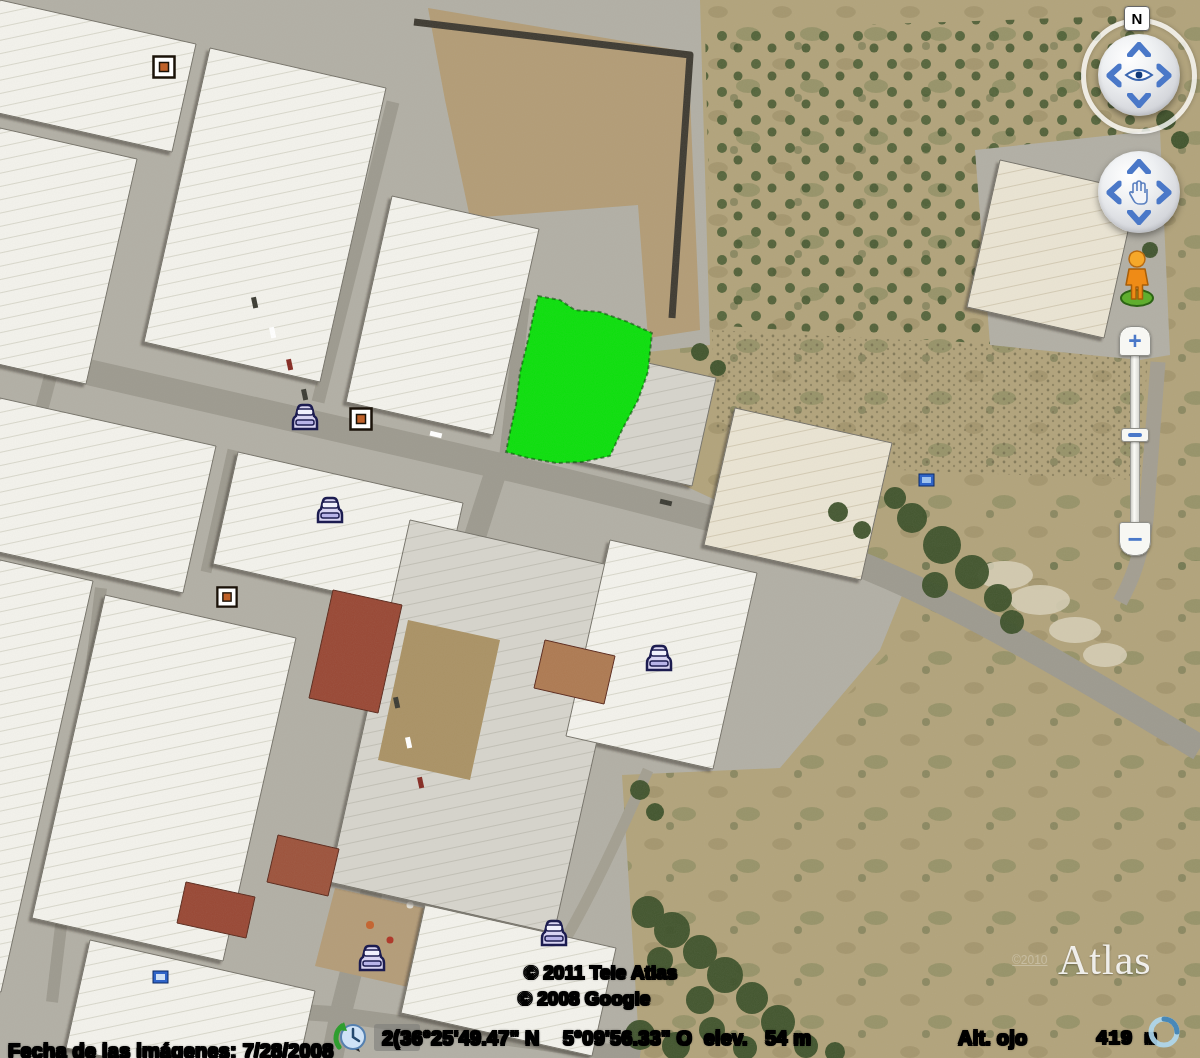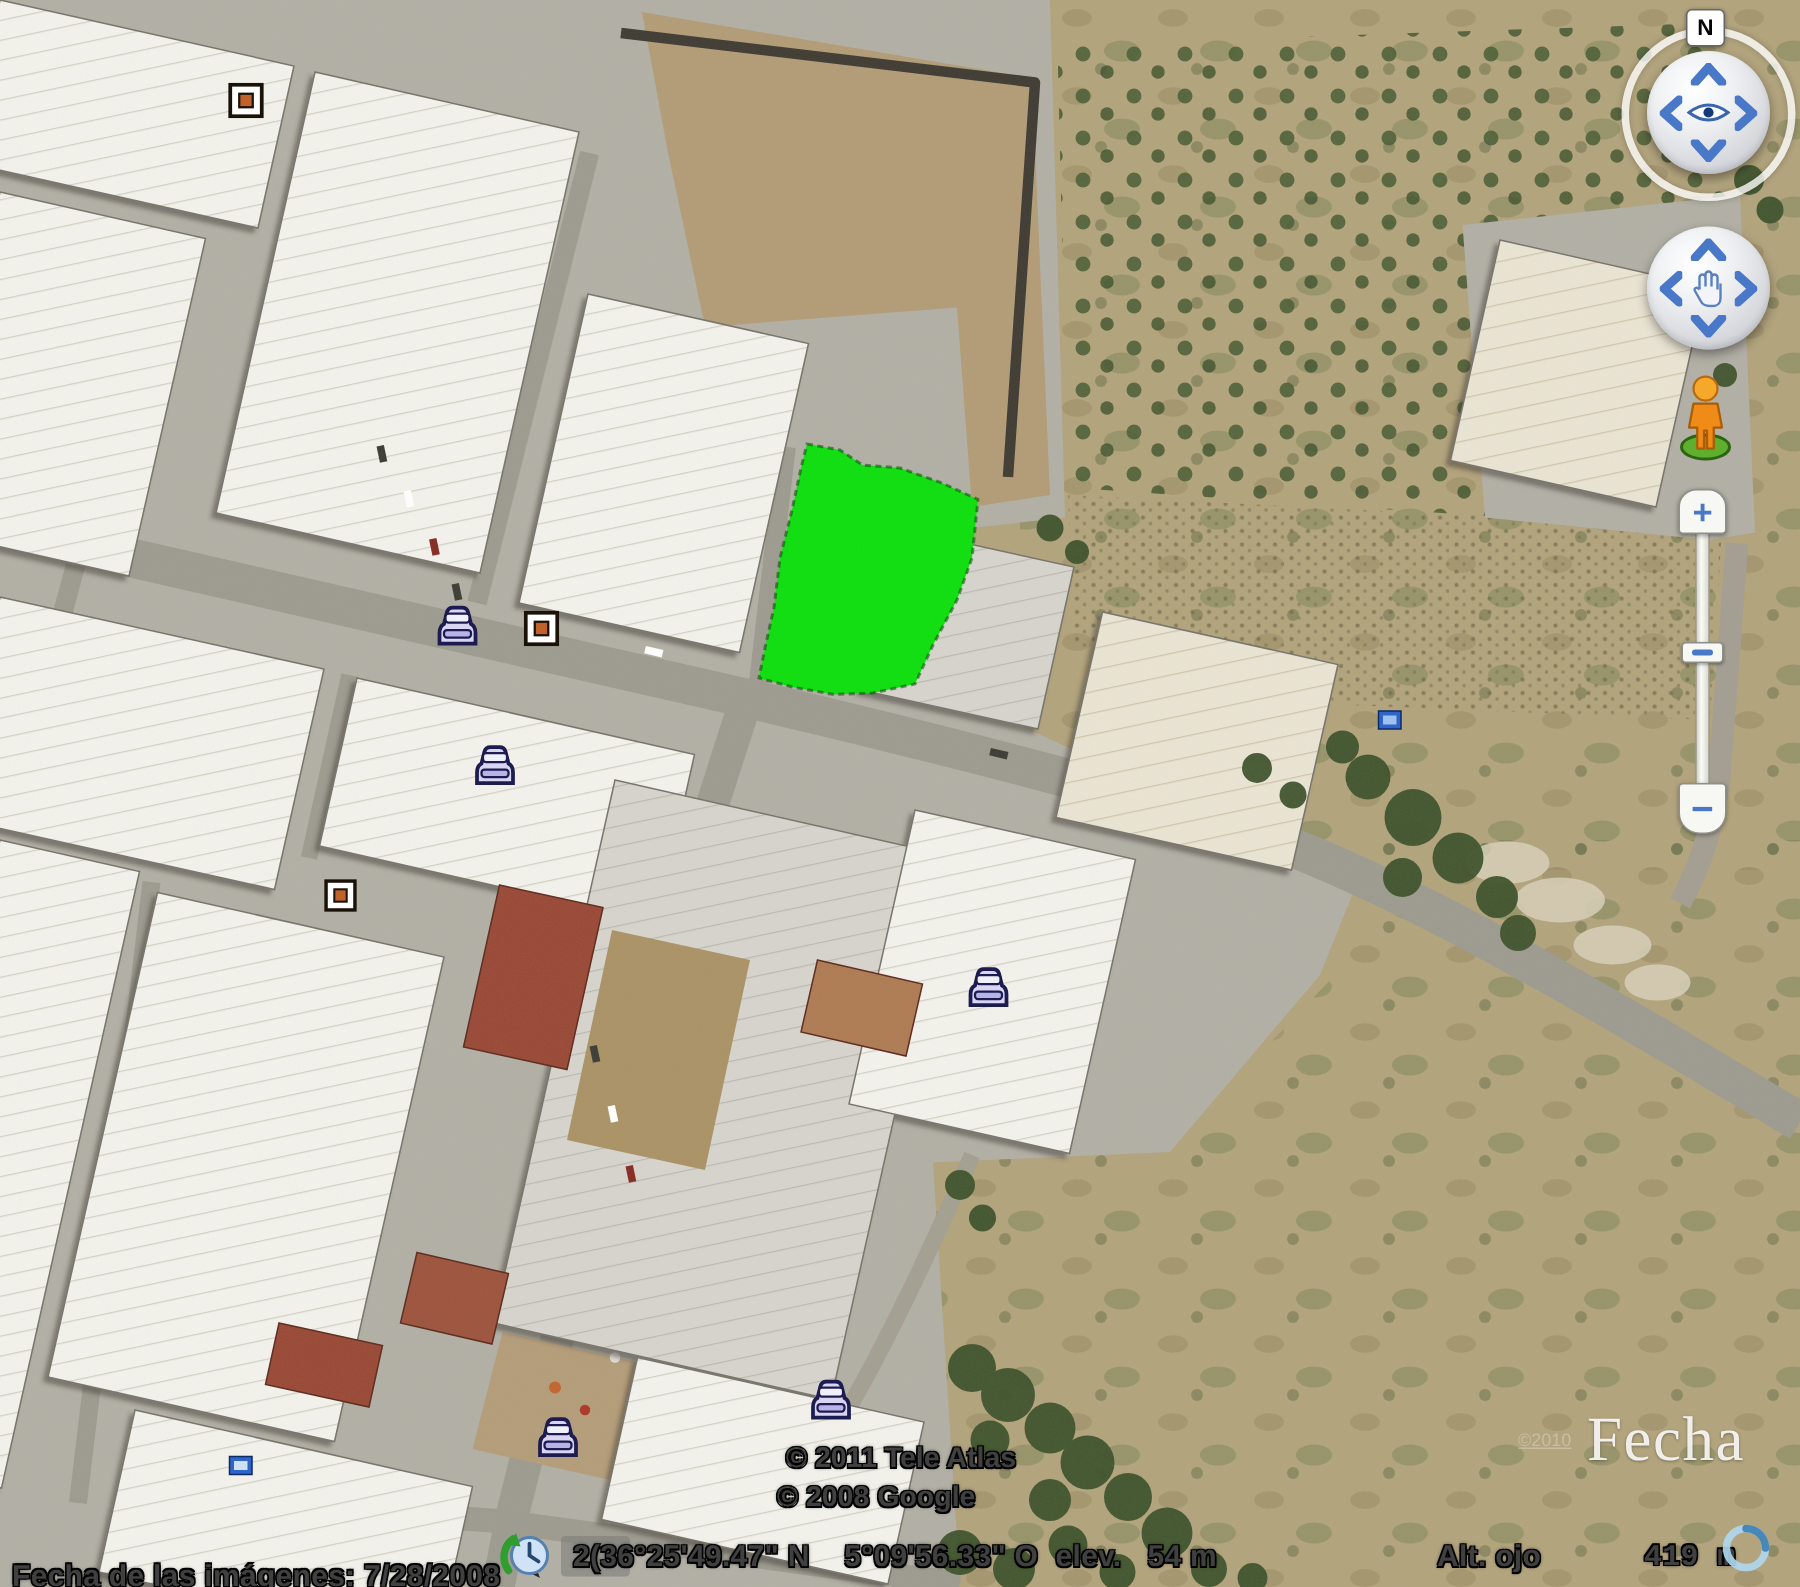--- a/index.html
+++ b/index.html
@@ -1,20 +1,20 @@
 <!DOCTYPE html>
 <html><head>
 <meta charset="utf-8">
 <style>
   html,body{margin:0;padding:0;background:#222;}
   #viewport{position:relative;width:1200px;height:1058px;overflow:hidden;
     font-family:"Liberation Sans",sans-serif;background:#b3a379;}
   #mapsvg{position:absolute;left:0;top:0;filter:blur(.45px) saturate(.95);}
   .poi{position:absolute;}
-  .outline-text{color:#404040;font-weight:bold;white-space:pre;
+  .outline-text{color:#000000;font-weight:bold;white-space:pre;
     text-shadow:-1px -1px 0 #000,1px -1px 0 #000,-1px 1px 0 #000,1px 1px 0 #000,0 0 3px rgba(0,0,0,.9);}
   .status{font-size:20px;letter-spacing:.2px;}
   .copyright{font-size:19px;}
   #google-logo{position:absolute;left:1058px;top:936px;font-family:"Liberation Serif",serif;
     font-size:42px;color:rgba(255,255,255,.88);letter-spacing:1px;
     text-shadow:0 1px 2px rgba(0,0,0,.35);}
   #watermark-faint{position:absolute;left:1012px;top:953px;font-size:12px;color:rgba(255,255,255,.28);text-decoration:underline;}
   
   .navball{position:absolute;border-radius:50%;
     background:radial-gradient(circle at 38% 30%,#ffffff 0%,#eef0f2 35%,#d5d7dc 70%,#b9bcc4 100%);
@@ -308,21 +308,21 @@
         <div class="dash"></div>
       </div>
     <div id="zoom-out-btn">
         <span>−</span>
       </div>
   </div>
 
   <div class="outline-text copyright" style="position:absolute;left:524px;top:962px;">© 2011 Tele Atlas</div>
   <div class="outline-text copyright" style="position:absolute;left:518px;top:988px;">© 2008 Google</div>
   <div id="watermark-faint">©2010</div>
-  <div id="google-logo">Fecha</div>
+  <div id="google-logo">Atlas</div>
 
   <div class="outline-text status" style="position:absolute;left:8px;top:1027px;margin-top:13px;"><span>Fecha de las imágenes:</span> <span>7/28/2008</span></div>
 
   <div class="poi" style="left:330px;top:1020px;">
     <svg width="42" height="36" viewBox="0 0 42 36">
       <path d="M30,32 l-8,-4 5,-4 z" fill="#2a2a2a"></path>
       <circle cx="23" cy="17" r="12" fill="#cfe2f6" stroke="#5580b0" stroke-width="2"></circle>
       <path d="M23,9 V17 L29,21" fill="none" stroke="#24486e" stroke-width="2.5" stroke-linecap="round"></path>
       <path d="M9,27 A15,15 0 0 1 12,6" fill="none" stroke="#2f9e2f" stroke-width="5" stroke-linecap="round"></path>
       <path d="M14,2 L8,10 L17,11 Z" fill="#2f9e2f"></path>

